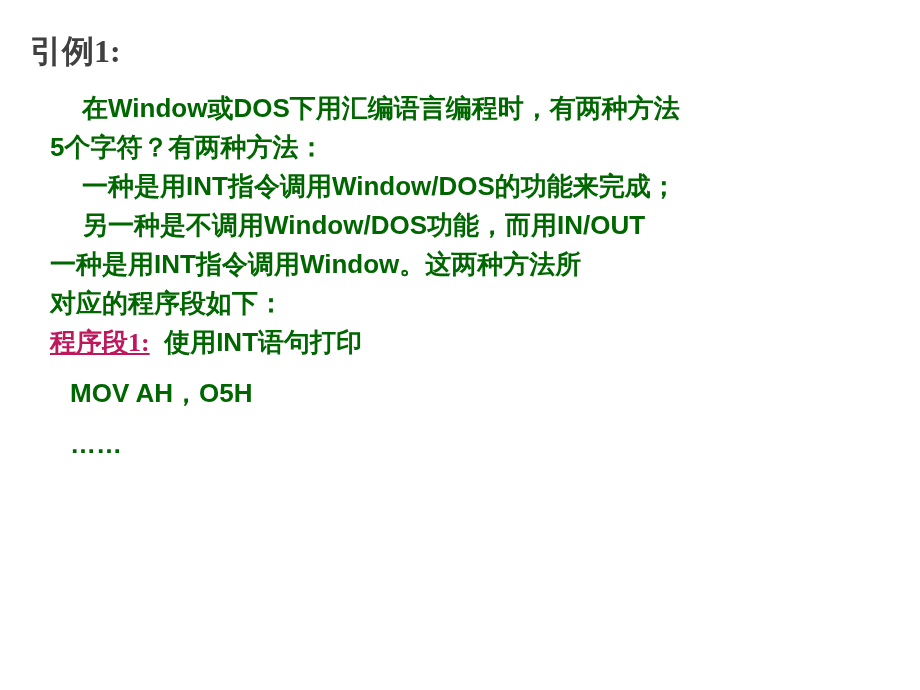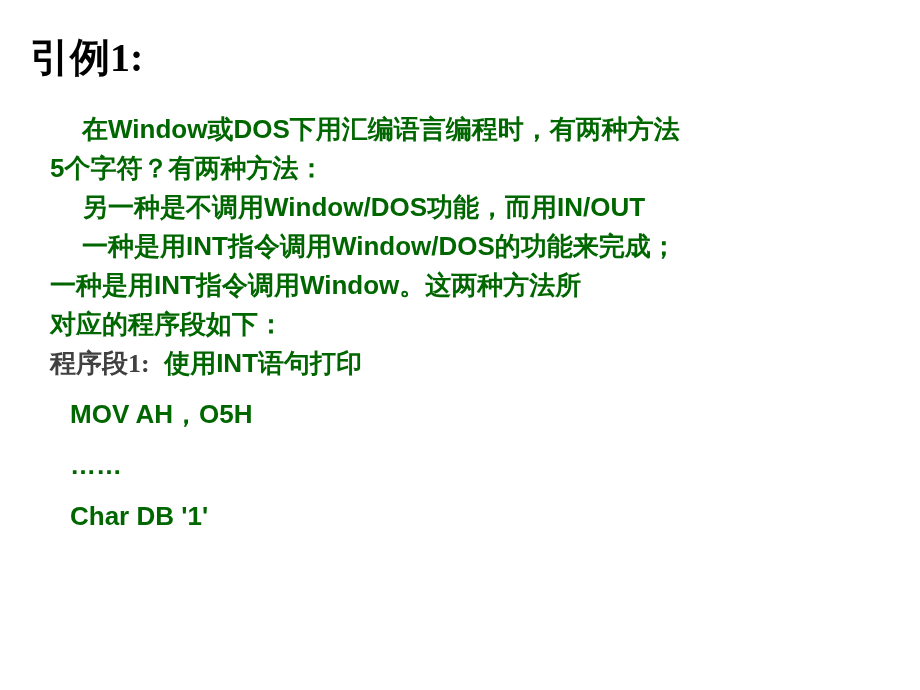--- a/index.html
+++ b/index.html
@@ -9,66 +9,66 @@
     }
     body {
       width: 920px;
       height: 690px;
       background: #ffffff;
       font-family: "SimSun", "宋体", serif;
       padding: 30px 30px 20px 30px;
       overflow: hidden;
     }
     .title {
-      color: #000000;
-      font-size: 40px;
+      color: #404040;
+      font-size: 32px;
       font-weight: bold;
       font-family: "KaiTi", "楷体", serif;
-      margin-bottom: 25px;
+      margin-bottom: 15px;
     }
     .body-text {
       color: #006600;
       font-size: 26px;
       line-height: 1.5;
       font-weight: bold;
       font-family: "SimSun", "宋体", "Arial", serif;
     }
     .indent {
       text-indent: 52px;
       display: block;
     }
     .section-label {
-      color: #404040;
+      color: #be185d;
       font-size: 26px;
       font-weight: bold;
       font-family: "KaiTi", "楷体", serif;
+      text-decoration: underline;
     }
     .code-line {
       padding-left: 40px;
       display: block;
       margin-top: 12px;
     }
     .line {
       display: block;
       text-indent: 0;
       margin-left: 20px;
     }
   </style>
 </head>
 <body>
 
 <div class="title">引例1:</div>
 
 <div class="body-text">
   <span class="indent">在Window或DOS下用汇编语言编程时，有两种方法</span>
   <span class="line">5个字符？有两种方法：</span>
+  <span class="indent">一种是用INT指令调用Window/DOS的功能来完成；</span>
   <span class="indent">另一种是不调用Window/DOS功能，而用IN/OUT</span>
-  <span class="indent">一种是用INT指令调用Window/DOS的功能来完成；</span>
   <span class="line">一种是用INT指令调用Window。这两种方法所</span>
   <span class="line">对应的程序段如下：</span>
   <span class="line">
     <span class="section-label">程序段1:</span>
     &nbsp;<span>使用INT语句打印</span>
   </span>
   <span class="code-line">MOV   AH，O5H</span>
   <span class="code-line">……</span>
-  <span class="code-line">Char    DB '1'</span>
 </div>
 
 </body></html>

